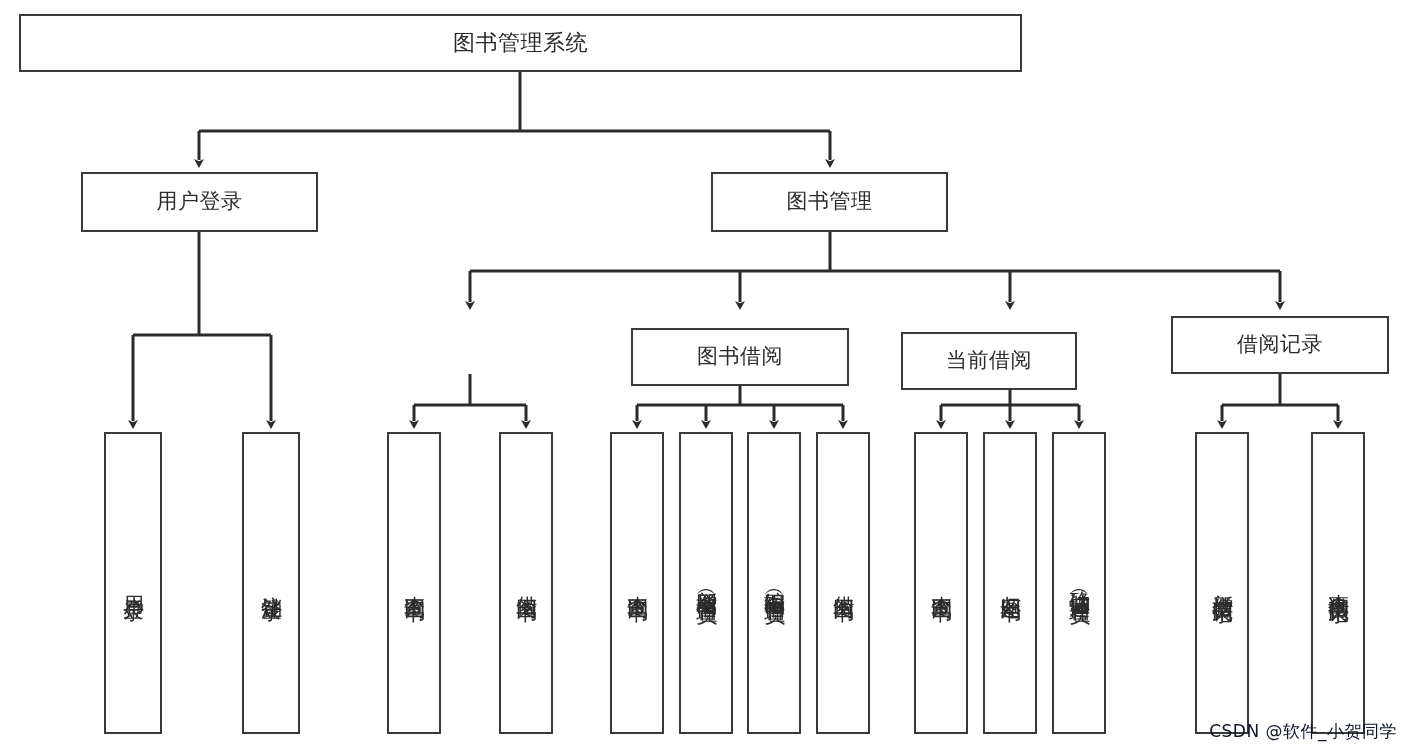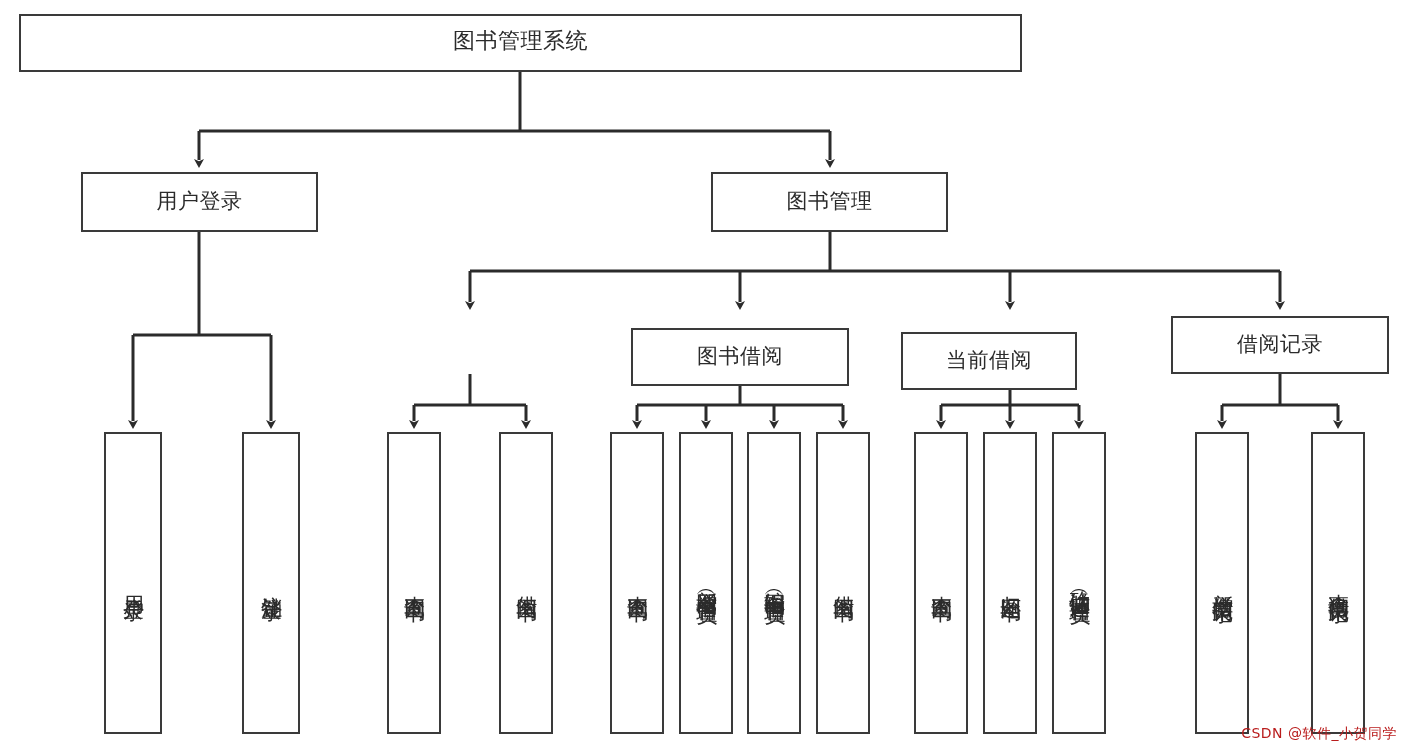--- a/index.html
+++ b/index.html
@@ -37,21 +37,20 @@
     color: #2b2b2b;
   }
   .node-h {
     font-size: 21px;
     letter-spacing: 0.5px;
     line-height: 1.2;
     white-space: nowrap;
   }
   .node-root {
     font-size: 22px;
-    font-family: Liberation Mono, monospace;
   }
   .node-v {
     writing-mode: vertical-rl;
     text-orientation: upright;
     font-size: 21px;
     line-height: 1.32;
     letter-spacing: 2px;
     align-items: center;
     justify-content: center;
     text-align: center;
@@ -59,22 +58,22 @@
   }
   .node-v span {
     writing-mode: vertical-rl;
     text-orientation: upright;
     display: block;
   }
   .watermark {
     position: absolute;
     right: 8px;
     bottom: 4px;
-    font-size: 14px;
-    color: #b91c1c;
+    font-size: 17px;
+    color: #0f172a;
     letter-spacing: 0.5px;
     white-space: nowrap;
     user-select: none;
   }
 </style>
 </head>
 <body>
 
 <div id="diagram-root">
 

